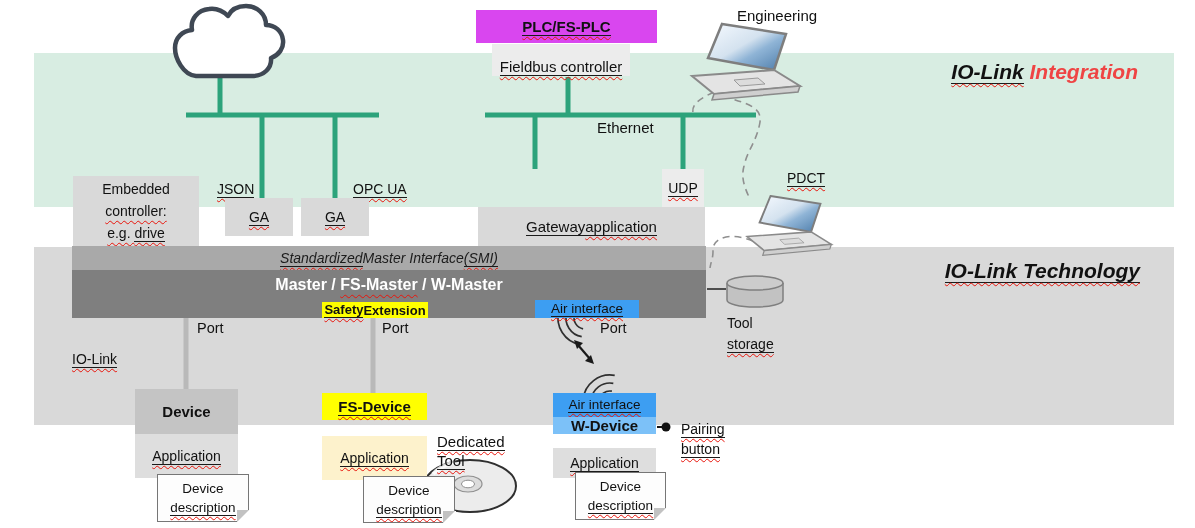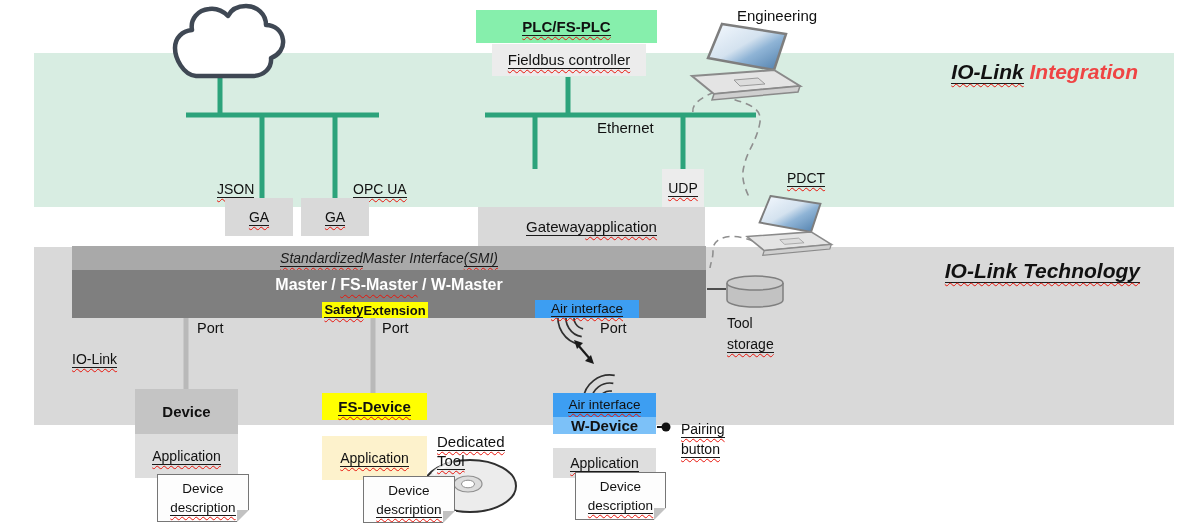--- a/index.html
+++ b/index.html
@@ -17,22 +17,22 @@
   .box { position:absolute; display:flex; align-items:center; justify-content:center;
          text-align:center; font-size:14px; white-space:nowrap; }
   .lbl { position:absolute; font-size:14px; white-space:nowrap; }
 
   
   .u  { border-bottom:1.4px solid #1a1a1a; }
   .sq { text-decoration:underline; text-decoration-style:wavy;
         text-decoration-color:var(--squiggle_red,#e8150b);
         text-decoration-thickness:1.1px; text-underline-offset:4px; }
 
-  #plc-box { left:476px; top:10px; width:181px; height:33px; background:#86efac; font-weight:bold; font-size:15px; }
-  #fieldbus-controller-box { left:492px; top:44px; width:154px; height:32px; background:var(--box_light,#ececec); font-size:15px; }
+  #plc-box { left:476px; top:10px; width:181px; height:33px; background:#d946ef; font-weight:bold; font-size:15px; }
+  #fieldbus-controller-box { left:492px; top:44px; width:138px; height:32px; background:var(--box_light,#ececec); font-size:15px;align-items:flex-end; }
   #embedded-controller-box { left:73px; top:176px; width:126px; height:70px; background:var(--box_gray,#d9d9d9);
                              flex-direction:column; line-height:22px; }
   #ga1-box, #ga2-box { top:198px; width:68px; height:38px; background:var(--box_gray,#d9d9d9); }
   #ga1-box { left:225px; } #ga2-box { left:301px; }
   #fieldbus-interface-box { left:493px; top:169px; width:144px; height:38px; background:var(--box_light,#ececec); font-size:15px; }
   #udp-box { left:662px; top:169px; width:42px; height:38px; background:var(--box_light,#ececec); }
   #gateway-box { left:478px; top:207px; width:227px; height:40px; background:var(--box_gray,#d9d9d9); font-size:15px; }
 
   #smi-bar { left:72px; top:246px; width:634px; height:24px; background:var(--smi_bar,#a9a9a9);
              font-style:italic; color:#1c1c1c; }
@@ -174,20 +174,25 @@
   <div class="lbl" style="left:353px; top:181px;">
     <span class="u sq">OPC UA</span>
   </div>
 
   <div id="plc-box" class="box">
     <span class="u sq">PLC/FS-PLC</span>
   </div>
   <div id="fieldbus-controller-box" class="box">
     <span class="u sq">Fieldbus controller</span>
   </div>
+  <div id="embedded-controller-box" class="box">
+    <div><span>Embedded</span></div>
+    <div><span class="sq">controller:</span></div>
+    <div><span class="sq">e.g. </span><span class="u sq">drive</span></div>
+  </div>
   <div id="ga1-box" class="box">
     <span class="u sq">GA</span>
   </div>
   <div id="ga2-box" class="box">
     <span class="u sq">GA</span>
   </div>
   <div id="udp-box" class="box">
     <span class="u sq">UDP</span>
   </div>
   <div id="gateway-box" class="box">

